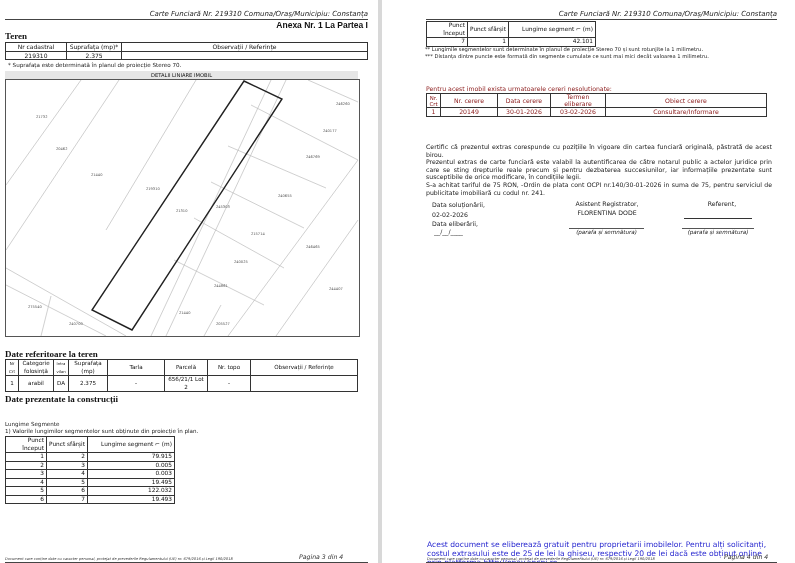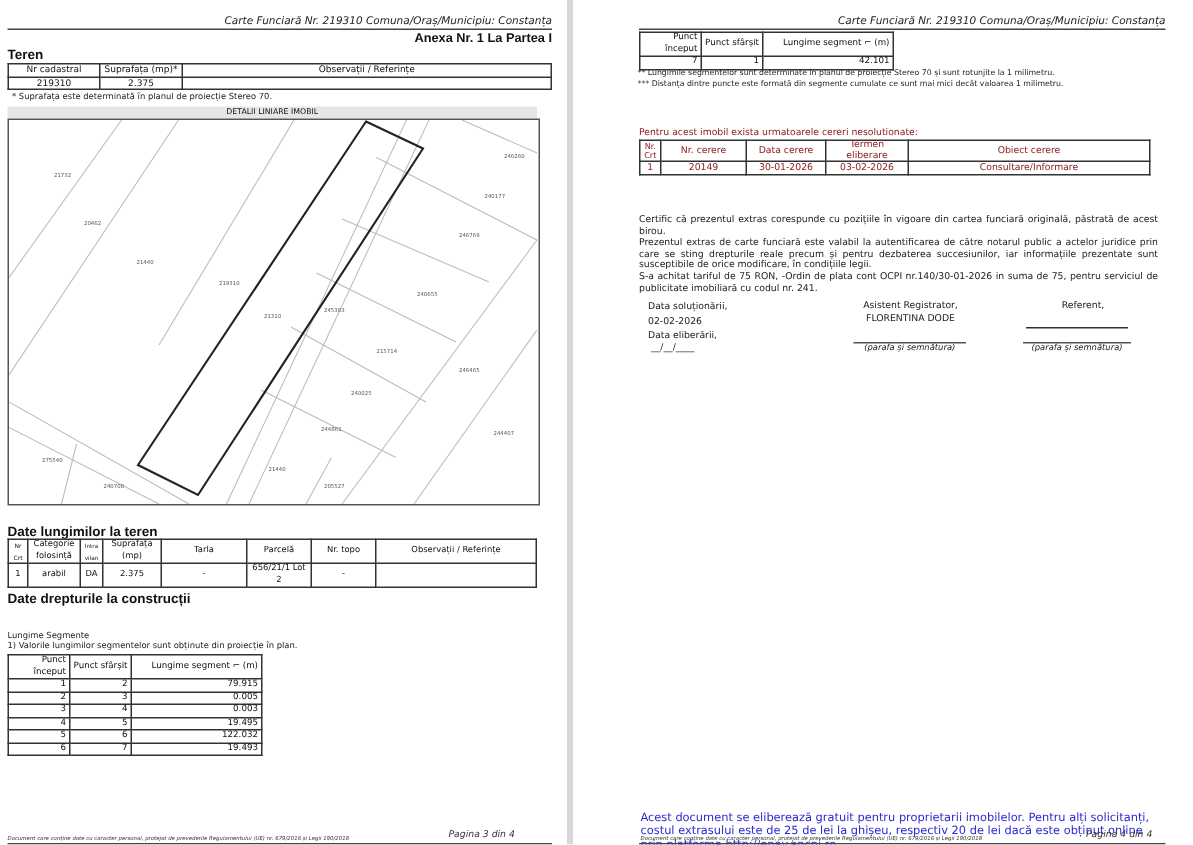--- a/index.html
+++ b/index.html
@@ -5,21 +5,21 @@
   html, body { margin:0; padding:0; }
   body { width:795px; height:563px; background:#ffffff; position:relative; overflow:hidden;
          font-family:"DejaVu Sans", sans-serif; color:#111; }
   .page { position:absolute; top:0; height:541px; background:#fff; }
   #page-left { left:0; width:378px; }
   #page-right { left:382px; width:413px; }
   .divider { position:absolute; left:378px; top:0; width:4px; height:563px; background:#d8d8d8; }
   .hdr { position:absolute; font-size:7px; font-style:italic; color:#222; text-align:right; }
   .hdr-line { position:absolute; height:0; border-top:1.5px solid #444; }
   .title { position:absolute; font-size:8.5px; font-weight:bold; font-family:"Liberation Sans", sans-serif; text-align:right; }
-  .h2 { position:absolute; font-family:Liberation Sans, sans-serif; font-weight:bold; font-size:9px; }
+  .h2 { position:absolute; font-family:Liberation Serif, serif; font-weight:bold; font-size:9px; }
   table { border-collapse:collapse; position:absolute; font-size:6px; }
   td, th { border:1px solid #333; padding:0 2px; font-weight:normal; line-height:7.5px; }
   .c { text-align:center; }
   .r { text-align:right; }
   .note { position:absolute; font-size:5.6px; color:#222; white-space:nowrap; }
   .maplabelbar { position:absolute; background:#e6e6e6; font-size:5.2px; text-align:center; line-height:8px; }
   .map { position:absolute; border:1.5px solid #555; background:#fff; }
   .red { color:#8b1a1a; }
   .para { position:absolute; font-size:6.2px; line-height:7.6px; text-align:justify; color:#222; }
   .sig { position:absolute; font-size:6.2px; color:#222; }
@@ -94,21 +94,21 @@
         <text x="208" y="207">244861</text>
         <text x="323" y="210">244407</text>
         <text x="173" y="234">21440</text>
         <text x="210" y="245">205527</text>
         <text x="22" y="228">275540</text>
         <text x="63" y="245">240700</text>
       </g>
     </svg>
   </div>
 
-  <div class="h2" style="left:5px; top:349px;">Date lungimilor la teren</div>
+  <div class="h2" style="left:5px; top:349px;">Date referitoare la teren</div>
   <table style="left:5px; top:359px; width:353px; font-size:5.6px;">
     <tbody>
         <tr>
       <td class="c" style="width:8px; font-size:4px;">Nr Crt</td>
       <td class="c" style="width:30px;">Categorie folosință</td>
       <td class="c" style="width:10px; font-size:3.8px;">Intra vilan</td>
       <td class="c" style="width:34px;">Suprafața (mp)</td>
       <td class="c" style="width:52px;">Tarla</td>
       <td class="c" style="width:38px;">Parcelă</td>
       <td class="c" style="width:38px;">Nr. topo</td>
@@ -120,21 +120,21 @@
       <td class="c">DA</td>
       <td class="c">2.375</td>
       <td class="c">-</td>
       <td class="c">656/21/1 Lot 2</td>
       <td class="c">-</td>
       <td></td>
     </tr>
   </tbody>
     </table>
 
-  <div class="h2" style="left:5px; top:394px;">Date drepturile la construcții</div>
+  <div class="h2" style="left:5px; top:394px;">Date prezentate la construcții</div>
 
   <div class="note" style="left:5px; top:421px;">Lungime Segmente</div>
   <div class="note" style="left:5px; top:428px;">1) Valorile lungimilor segmentelor sunt obținute din proiecție în plan.</div>
   <table style="left:5px; top:436px; width:170px; font-size:5.8px;">
     <tbody>
         <tr>
       <td class="r" style="width:36px;">Punct început</td>
       <td class="r" style="width:36px;">Punct sfârșit</td>
       <td class="r">Lungime segment ⌐ (m)</td>
     </tr>

